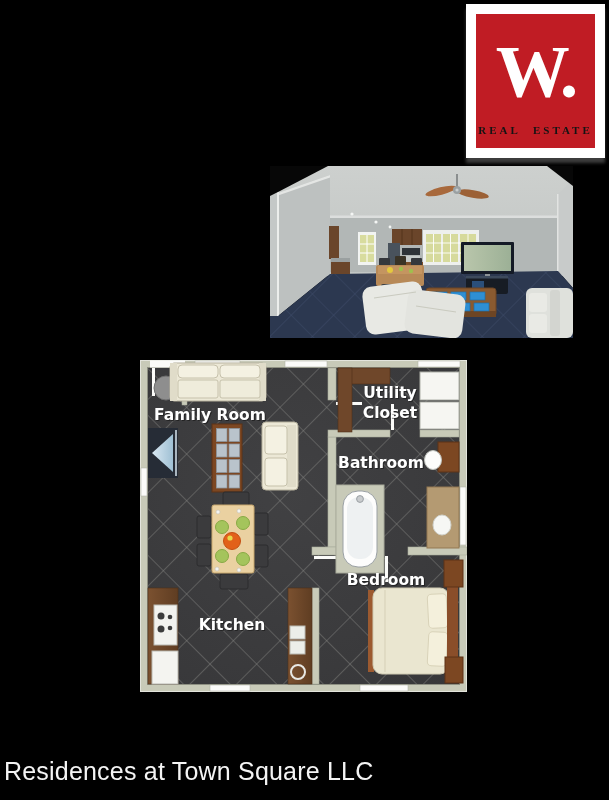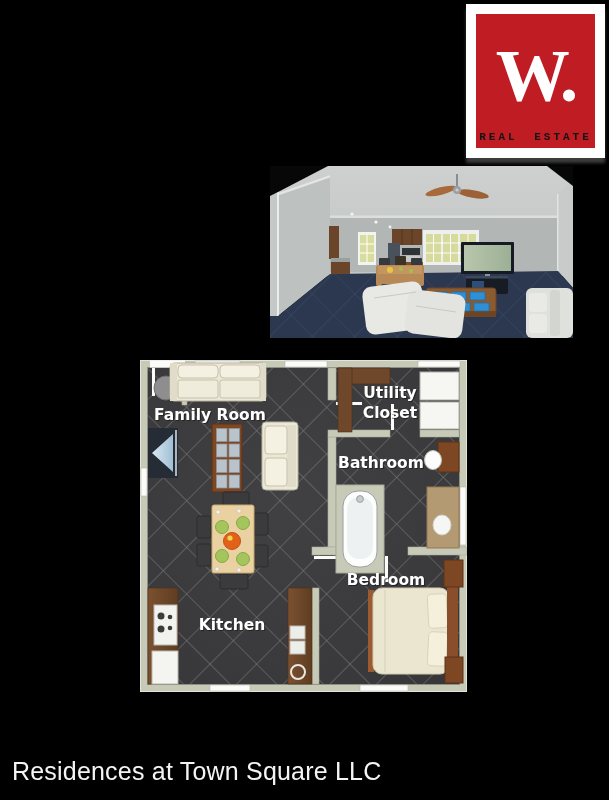--- a/index.html
+++ b/index.html
@@ -5,30 +5,30 @@
   html,body{margin:0;padding:0;background:#000;}
   #page{position:relative;width:609px;height:800px;background:#000;overflow:hidden;
         font-family:"Liberation Sans",sans-serif;}
   
   #logo-card{position:absolute;left:466px;top:4px;width:139px;height:154px;background:#fff;
              box-shadow:0 5px 3px rgba(70,70,70,.85);display:flex;align-items:center;justify-content:center;}
   #logo-red{width:119px;height:134px;background:#c01c24;display:flex;flex-direction:column;align-items:center;}
   #logo-monogram{flex:1;display:flex;align-items:center;justify-content:center;color:#fff;
                  font-family:"Liberation Serif",serif;font-size:74px;font-weight:700;letter-spacing:-3px;
                  line-height:1;padding-top:6px;}
-  #logo-caption{font-family:Liberation Mono, monospace;font-size:11px;font-weight:700;color:#141414;
-                letter-spacing:3px;word-spacing:7px;padding-bottom:5px;white-space:nowrap;}
+  #logo-caption{font-family:Liberation Serif, serif;font-size:11px;font-weight:700;color:#141414;
+                letter-spacing:3px;word-spacing:7px;padding-bottom:12px;white-space:nowrap;}
   
   #photo{position:absolute;left:270px;top:166px;width:303px;height:172px;}
   
   #plan{position:absolute;left:140px;top:360px;width:327px;height:332px;}
   .plan-label{font-family:"DejaVu Sans",sans-serif;font-weight:bold;font-size:15.5px;fill:#ffffff;
               text-anchor:middle;filter:drop-shadow(1px 1.5px 0 rgba(20,20,20,.6));}
   
-  #footer-title{position:absolute;left:12px;top:757px;color:#f4f4f4;font-size:25px;letter-spacing:.2px;}
+  #footer-title{position:absolute;left:4px;top:757px;color:#f4f4f4;font-size:25px;letter-spacing:.2px;}
 </style>
 </head>
 <body>
 
 <div id="page">
 
   <div id="logo-card">
     <div id="logo-red">
       <div id="logo-monogram">W.</div>
       <div id="logo-caption">REAL  ESTATE</div>

